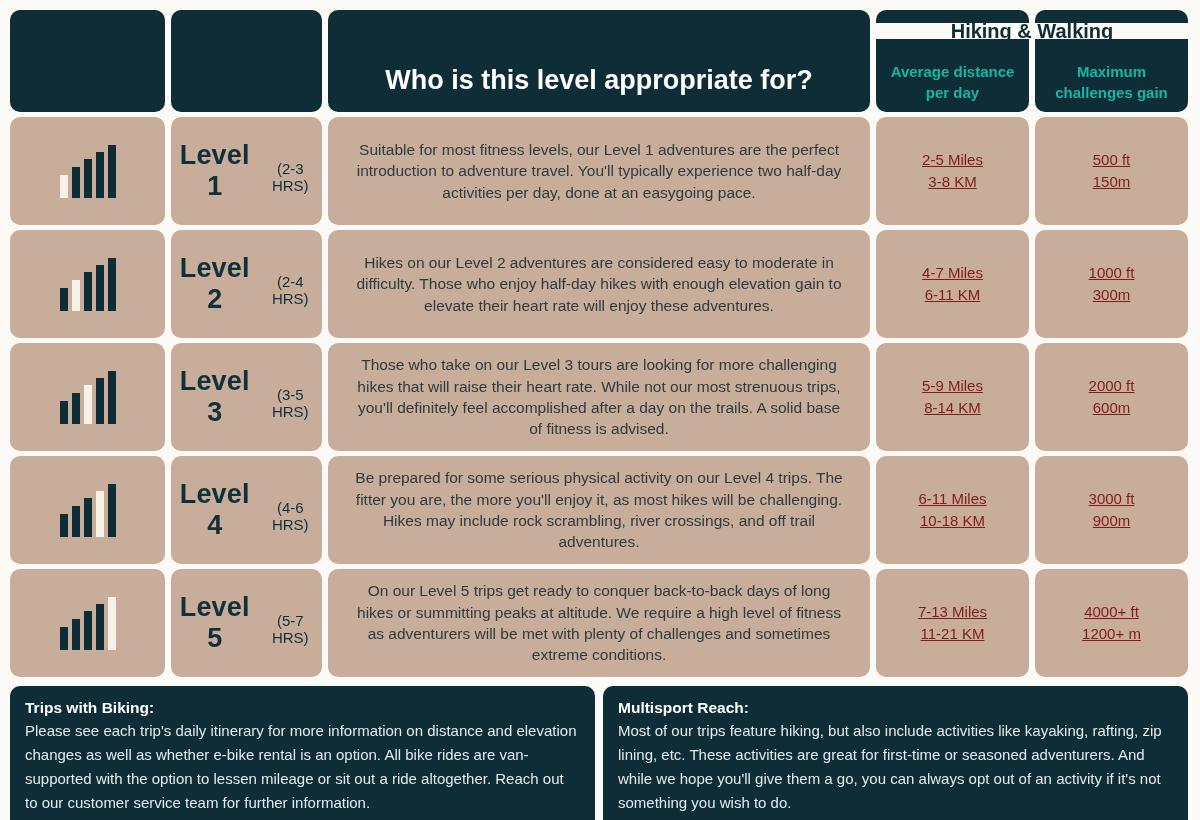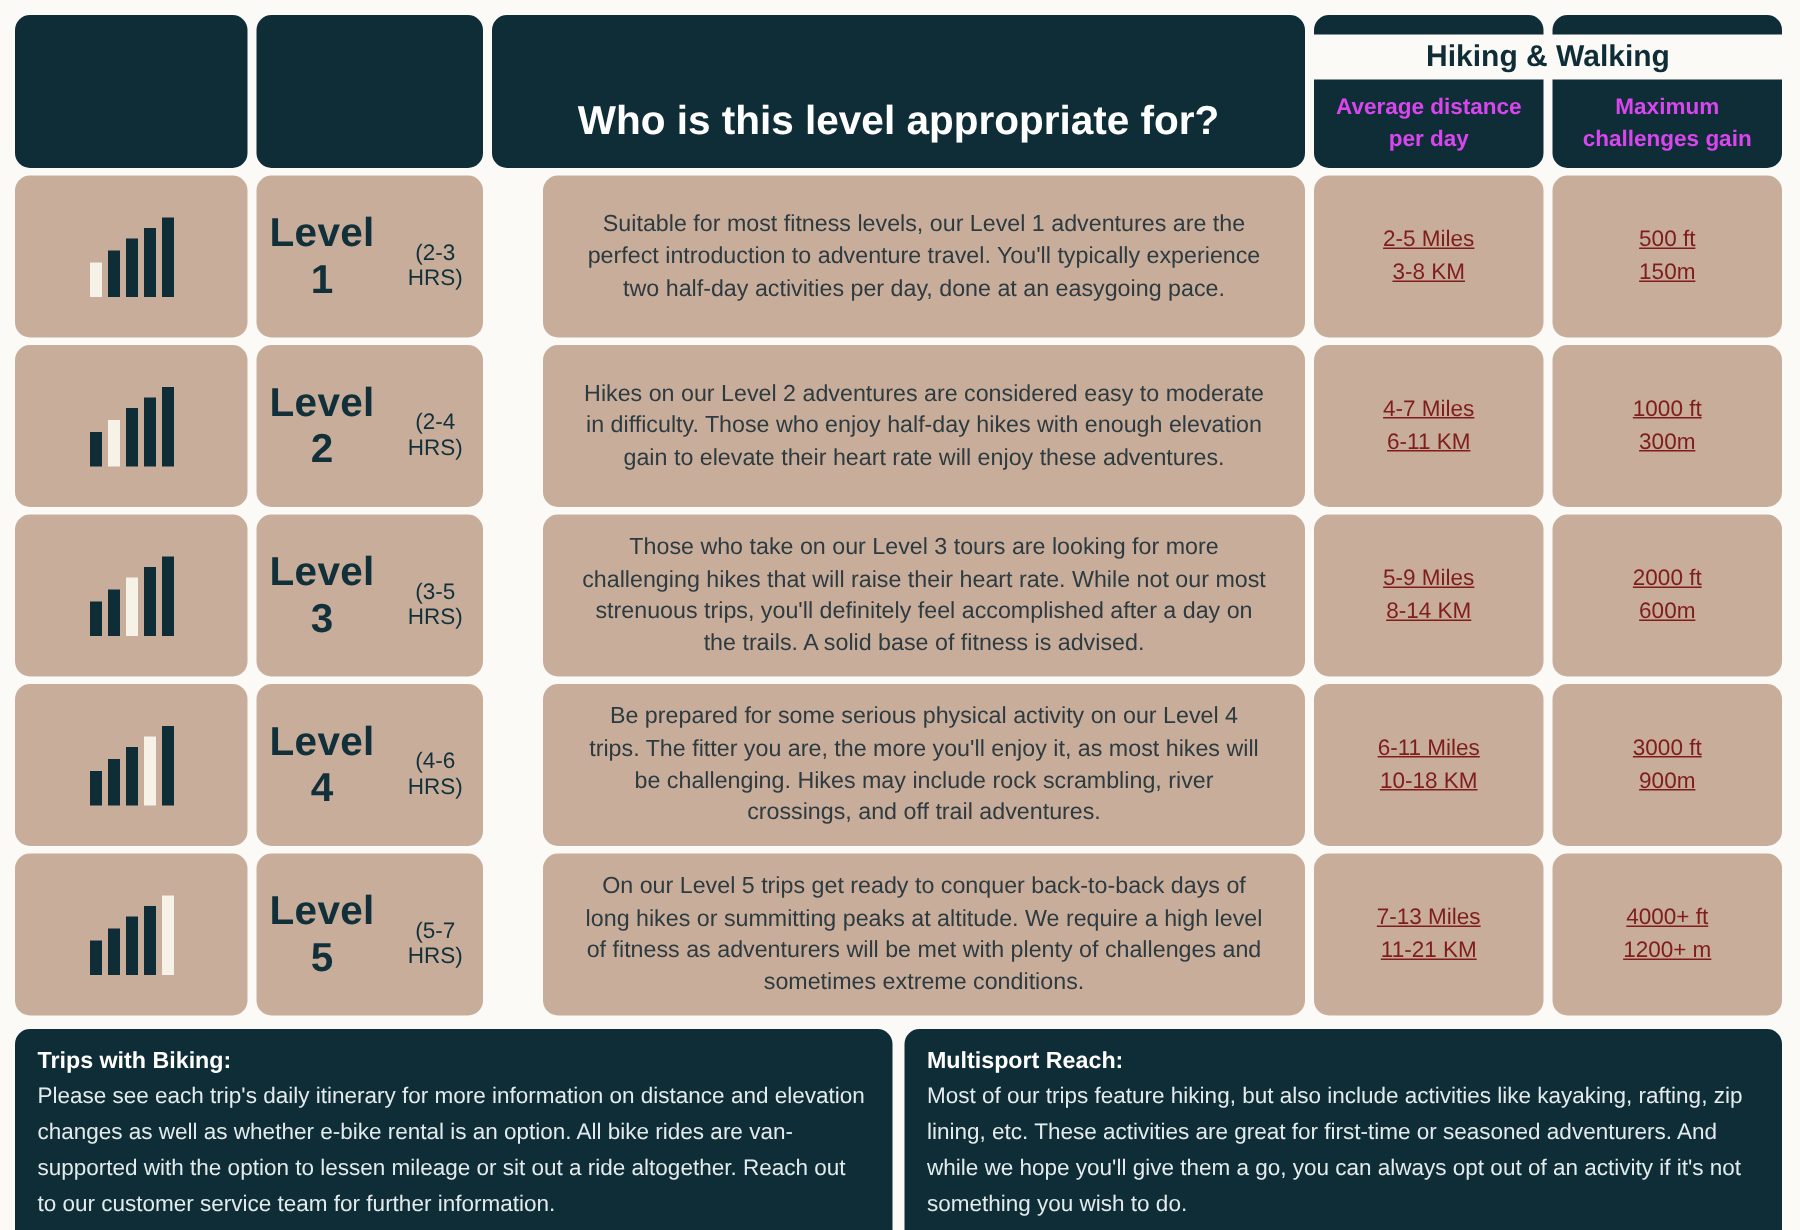--- a/index.html
+++ b/index.html
@@ -23,49 +23,49 @@
 
   
   .header-question {
     display: flex; align-items: flex-end; justify-content: center;
     padding-bottom: 16px;
     color: #ffffff; font-weight: bold; font-size: 27px;
   }
   .hw-group { grid-column: 4 / 6; position: relative; display: flex; gap: 6px; }
   .hw-cell { flex: 1; background: #0e2d36; border-radius: 10px; position: relative; }
   .hw-band {
-    position: absolute; left: -2px; right: -2px; top: 13px; height: 30px;
+    position: absolute; left: -2px; right: -2px; top: 13px; height: 16px;
     background: #fbfaf7; z-index: 2;
     display: flex; align-items: center; justify-content: center;
     color: #0e2d36; font-weight: bold; font-size: 20px;
   }
   .hw-sub {
     position: absolute; top: 43px; bottom: 0; left: 0; right: 0;
     display: flex; align-items: center; justify-content: center; text-align: center;
-    color: #d946ef; font-weight: bold; font-size: 15px; line-height: 1.35;
+    color: #14b8a6; font-weight: bold; font-size: 15px; line-height: 1.35;
     padding: 0 14px;
   }
 
   
   .icon-cell { display: flex; align-items: center; justify-content: center; }
   .bars { display: flex; align-items: flex-end; gap: 4px; height: 53px; }
   .bar { width: 8px; background: #0e2d36; }
   .bar-highlight { background: #f7f2e7; }
 
   .level-cell {
     display: flex; flex-direction: row; align-items: center; justify-content: center;
     color: #11303a; text-align: center;
   }
   .level-name { font-size: 27px; font-weight: bold; letter-spacing: 0.2px; }
   .level-hours { font-size: 15px; margin-top: 12px; }
 
   .desc-cell {
     display: flex; align-items: center; justify-content: flex-end;
     padding: 8px 26px; text-align: center;
-    color: #2d3b40; font-size: 15.5px; line-height: 1.38; margin-left: 34px;
+    color: #2d3b40; font-size: 15.5px; line-height: 1.38;
   }
 
   .metric-cell {
     display: flex; flex-direction: column; align-items: center; justify-content: center;
     color: #7f1d1d; font-size: 15px; line-height: 1.45; text-align: center; text-decoration: underline;
   }
 
   
   .footers { display: flex; gap: 8px; margin-top: 9px; }
   .footer-box {

